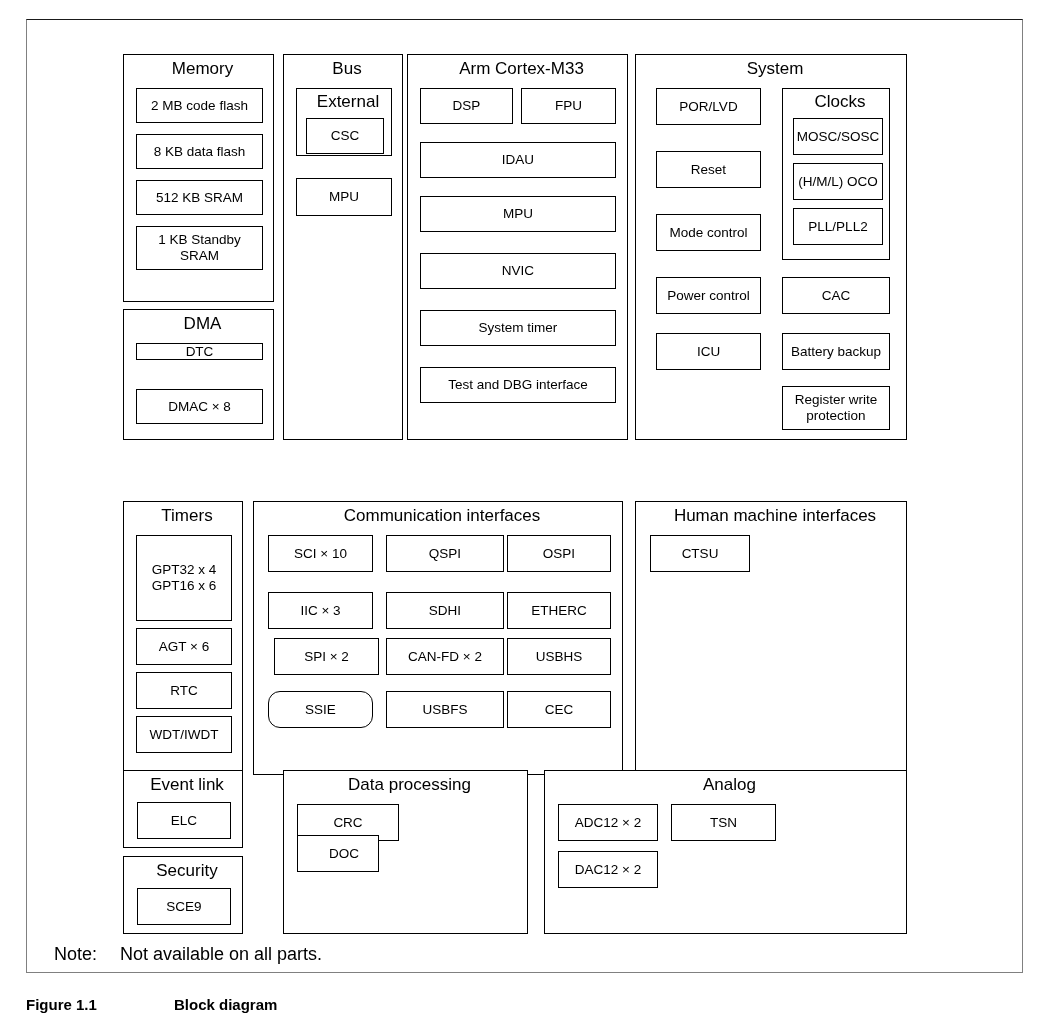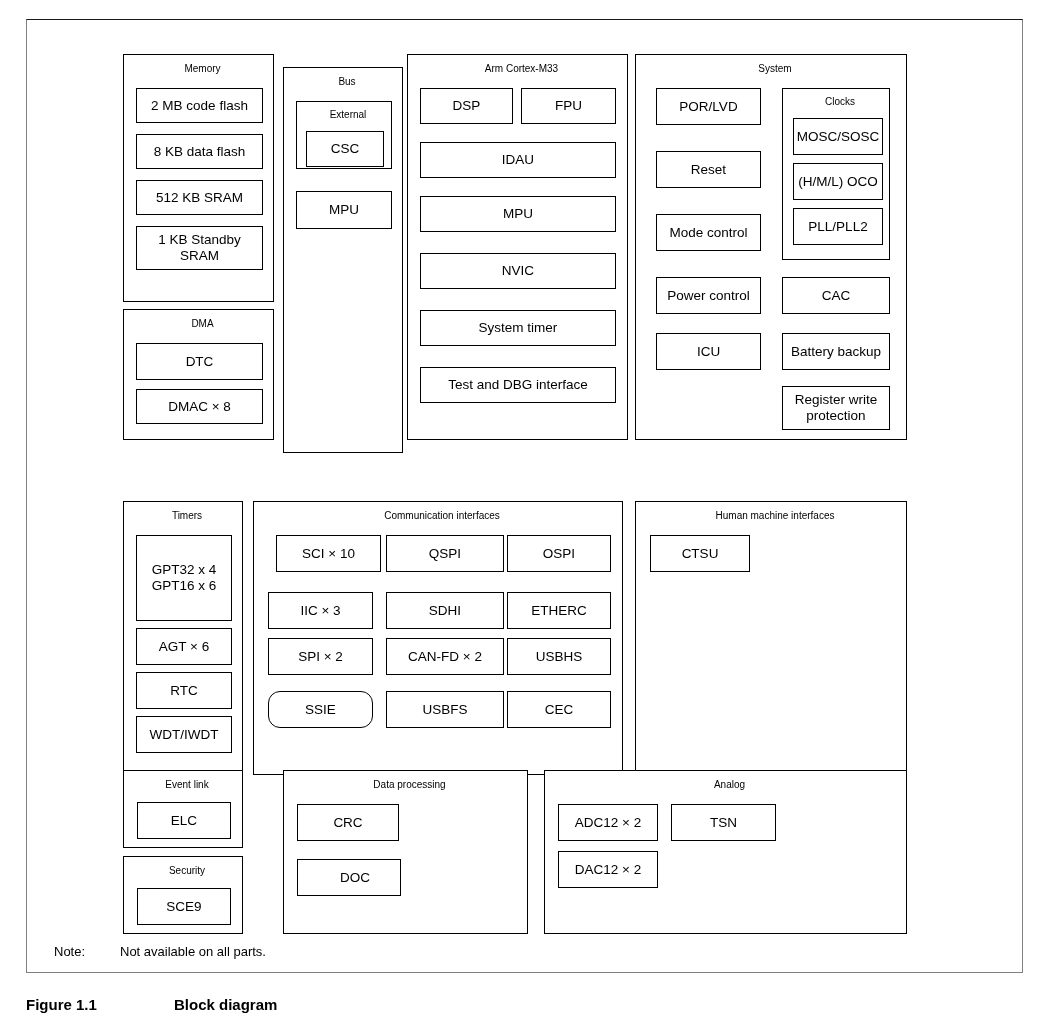--- a/index.html
+++ b/index.html
@@ -35,21 +35,21 @@
     border: 1.6px solid #000;
     box-sizing: border-box;
     background: #fff;
   }
   .group > .group-title {
     position: absolute;
     top: 0;
     left: 8px;
     right: 0;
     text-align: center;
-    font-size: 10px;
+    font-size: 17px;
     line-height: 28px;
     height: 28px;
     white-space: nowrap;
   }
   .leaf {
     position: absolute;
     border: 1.6px solid #000;
     box-sizing: border-box;
     background: #fff;
     display: flex;
@@ -61,21 +61,21 @@
     white-space: pre-line;
   }
 
   
   #note-row {
     position: absolute;
     left: 26px;
     top: 940px;
     width: 997px;
     height: 30px;
-    font-size: 13px;
+    font-size: 18px;
   }
   #note-label {
     position: absolute;
     left: 28px;
     top: 4px;
   }
   #note-text {
     position: absolute;
     left: 94px;
     top: 4px;
@@ -110,25 +110,25 @@
     <div class="group-title">Memory</div>
     <div class="leaf" style="left:12px; top:33px; width:127px; height:35px;">2 MB code flash</div>
     <div class="leaf" style="left:12px; top:79px; width:127px; height:35px;">8 KB data flash</div>
     <div class="leaf" style="left:12px; top:125px; width:127px; height:35px;">512 KB SRAM</div>
     <div class="leaf" style="left:12px; top:171px; width:127px; height:44px;">1 KB Standby
 SRAM</div>
   </div>
 
   <div class="group" style="left:96px; top:289px; width:151px; height:131px;">
     <div class="group-title">DMA</div>
-    <div class="leaf" style="left:12px; top:33px; width:127px; height:37px;">DTC</div>
+    <div class="leaf" style="left:12px; top:33px; width:127px; height:17px;">DTC</div>
     <div class="leaf" style="left:12px; top:79px; width:127px; height:35px;">DMAC × 8</div>
   </div>
 
-  <div class="group" style="left:256px; top:34px; width:120px; height:386px;margin-top:13px;">
+  <div class="group" style="left:256px; top:34px; width:120px; height:386px;">
     <div class="group-title">Bus</div>
     <div class="group" style="left:12px; top:33px; width:96px; height:68px;">
       <div class="group-title" style="line-height:26px; height:26px;">External</div>
       <div class="leaf" style="left:9px; top:29px; width:78px; height:36px;">CSC</div>
     </div>
     <div class="leaf" style="left:12px; top:123px; width:96px; height:38px;">MPU</div>
   </div>
 
   <div class="group" style="left:380px; top:34px; width:221px; height:386px;">
     <div class="group-title">Arm Cortex-M33</div>
@@ -166,29 +166,29 @@
     <div class="group-title">Timers</div>
     <div class="leaf" style="left:12px; top:33px; width:96px; height:86px;">GPT32 x 4
 GPT16 x 6</div>
     <div class="leaf" style="left:12px; top:126px; width:96px; height:37px;">AGT × 6</div>
     <div class="leaf" style="left:12px; top:170px; width:96px; height:37px;">RTC</div>
     <div class="leaf" style="left:12px; top:214px; width:96px; height:37px;">WDT/IWDT</div>
   </div>
 
   <div class="group" style="left:226px; top:481px; width:370px; height:274px;">
     <div class="group-title">Communication interfaces</div>
-    <div class="leaf" style="left:14px; top:33px; width:105px; height:37px;margin-left:8px;">SCI × 10</div>
+    <div class="leaf" style="left:14px; top:33px; width:105px; height:37px;">SCI × 10</div>
     <div class="leaf" style="left:132px; top:33px; width:118px; height:37px;">QSPI</div>
     <div class="leaf" style="left:253px; top:33px; width:104px; height:37px;">OSPI</div>
 
     <div class="leaf" style="left:14px; top:90px; width:105px; height:37px;">IIC × 3</div>
     <div class="leaf" style="left:132px; top:90px; width:118px; height:37px;">SDHI</div>
     <div class="leaf" style="left:253px; top:90px; width:104px; height:37px;">ETHERC</div>
 
-    <div class="leaf" style="left:14px; top:136px; width:105px; height:37px;">SPI × 2</div>
+    <div class="leaf" style="left:20px; top:136px; width:105px; height:37px;">SPI × 2</div>
     <div class="leaf" style="left:132px; top:136px; width:118px; height:37px;text-align:center;">CAN-FD × 2</div>
     <div class="leaf" style="left:253px; top:136px; width:104px; height:37px;">USBHS</div>
 
     <div class="leaf" style="left:14px; top:189px; width:105px; height:37px;border-radius:12px;">SSIE</div>
     <div class="leaf" style="left:132px; top:189px; width:118px; height:37px;">USBFS</div>
     <div class="leaf" style="left:253px; top:189px; width:104px; height:37px;">CEC</div>
   </div>
 
   <div class="group" style="left:608px; top:481px; width:272px; height:274px;">
     <div class="group-title">Human machine interfaces</div>
@@ -201,21 +201,21 @@
   </div>
 
   <div class="group" style="left:96px; top:836px; width:120px; height:78px;">
     <div class="group-title">Security</div>
     <div class="leaf" style="left:13px; top:31px; width:94px; height:37px;">SCE9</div>
   </div>
 
   <div class="group" style="left:256px; top:750px; width:245px; height:164px;">
     <div class="group-title">Data processing</div>
     <div class="leaf" style="left:13px; top:33px; width:102px; height:37px;">CRC</div>
-    <div class="leaf" style="left:13px; top:88px; width:104px; height:37px;padding-left:12px;">DOC</div>
+    <div class="leaf" style="left:13px; top:64px; width:82px; height:37px;padding-left:12px;">DOC</div>
   </div>
 
   <div class="group" style="left:517px; top:750px; width:363px; height:164px;">
     <div class="group-title">Analog</div>
     <div class="leaf" style="left:13px; top:33px; width:100px; height:37px;">ADC12 × 2</div>
     <div class="leaf" style="left:126px; top:33px; width:105px; height:37px;">TSN</div>
     <div class="leaf" style="left:13px; top:80px; width:100px; height:37px;">DAC12 × 2</div>
   </div>
 
 </div>

